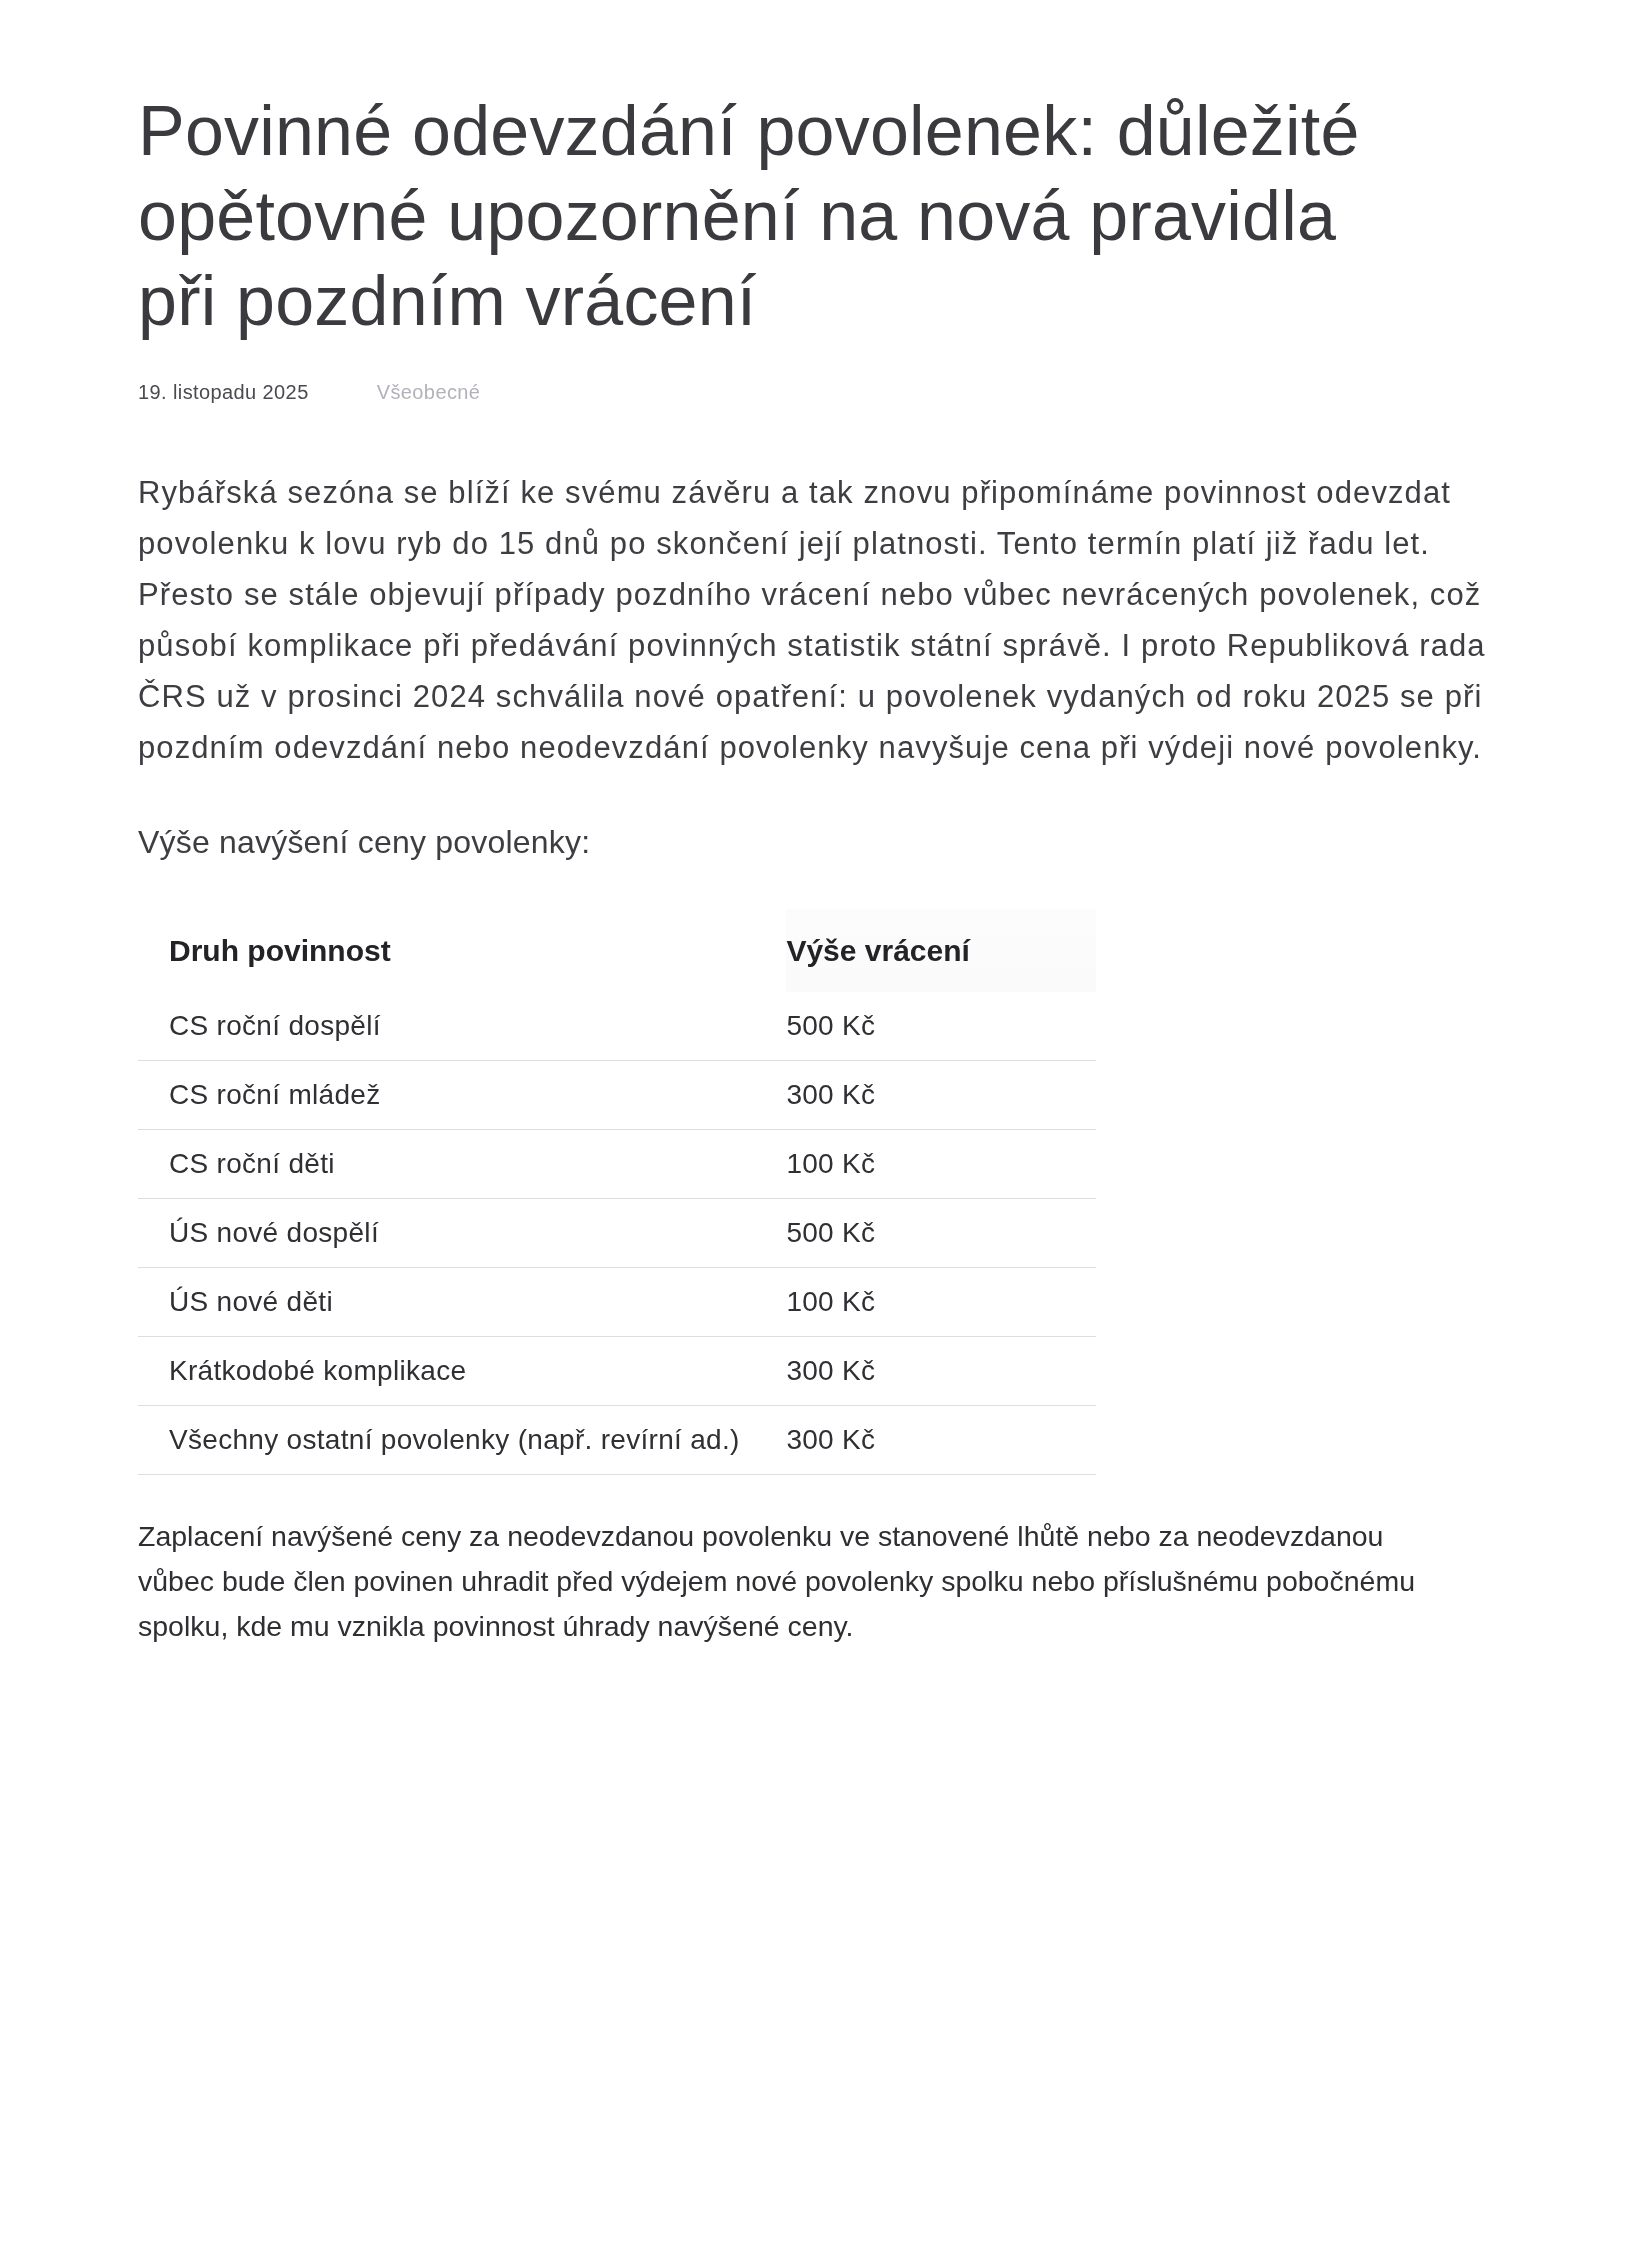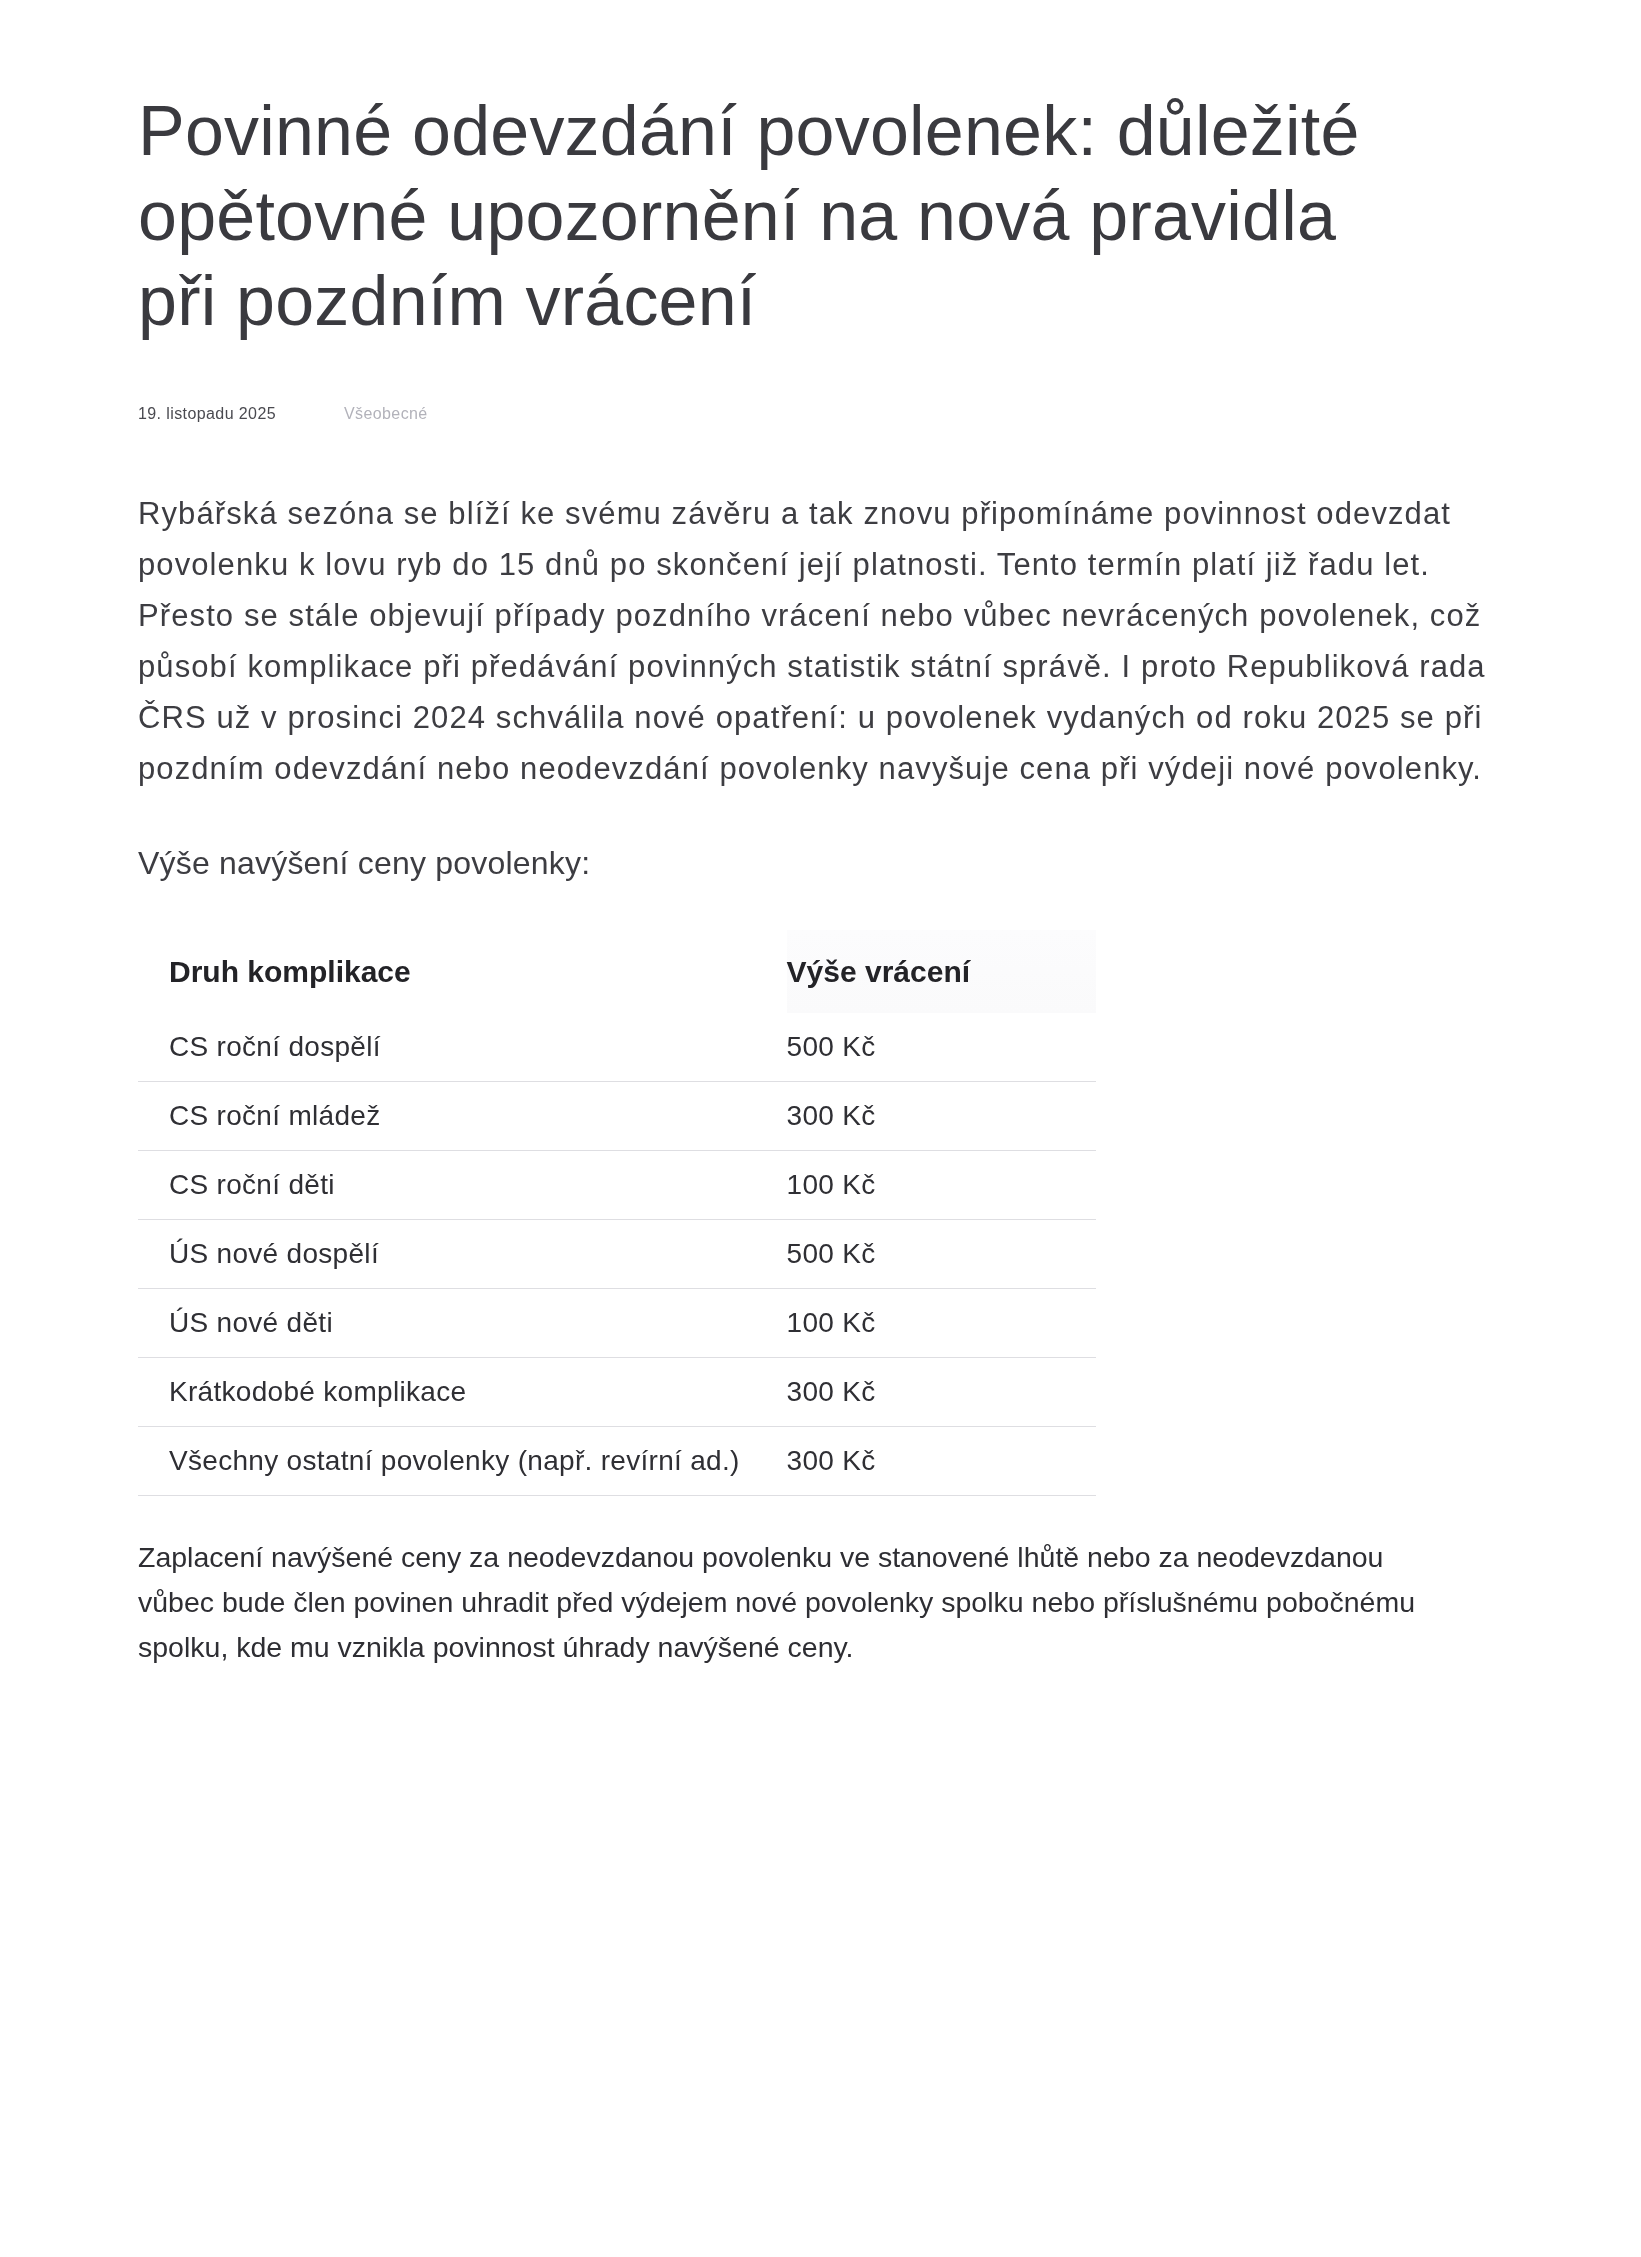--- a/index.html
+++ b/index.html
@@ -25,24 +25,24 @@
       margin: 0;
       font-family: "Liberation Sans", sans-serif;
       font-weight: 400;
       font-size: 70px;
       line-height: 85px;
       color: #3a3a3f;
       letter-spacing: 0.2px;
       width: 1294px;
     }
     .meta {
-      margin-top: 57px;
+      margin-top: 36px;
       display: flex;
       align-items: flex-start;
-      font-size: 16px;
+      font-size: 20px;
       line-height: 25px;
       letter-spacing: 0.4px;
     }
     .meta-date {
       color: #4a4a50;
     }
     .meta-category {
       color: #b2b2ba;
       margin-left: 68px;
       text-decoration: none;
@@ -113,21 +113,21 @@
     <a class="meta-category">Všeobecné</a>
   </div>
 
   <p class="lead">Rybářská sezóna se blíží ke svému závěru a tak znovu připomínáme povinnost odevzdat povolenku k lovu ryb do 15 dnů po skončení její platnosti. Tento termín platí již řadu let. Přesto se stále objevují případy pozdního vrácení nebo vůbec nevrácených povolenek, což působí komplikace při předávání povinných statistik státní správě. I proto Republiková rada ČRS už v prosinci 2024 schválila nové opatření: u povolenek vydaných od roku 2025 se při pozdním odevzdání nebo neodevzdání povolenky navyšuje cena při výdeji nové povolenky.</p>
 
   <p class="table-caption">Výše navýšení ceny povolenky:</p>
 
   <table class="price-table">
     <thead>
       <tr>
-        <th class="col-type">Druh komplikace</th>
+        <th class="col-type">Druh povinnost</th>
         <th class="col-amount">Výše vrácení</th>
       </tr>
     </thead>
     <tbody>
       <tr>
         <td class="col-type">CS roční dospělí</td>
         <td class="col-amount">500 Kč</td>
       </tr>
       <tr>
         <td class="col-type">CS roční mládež</td>

